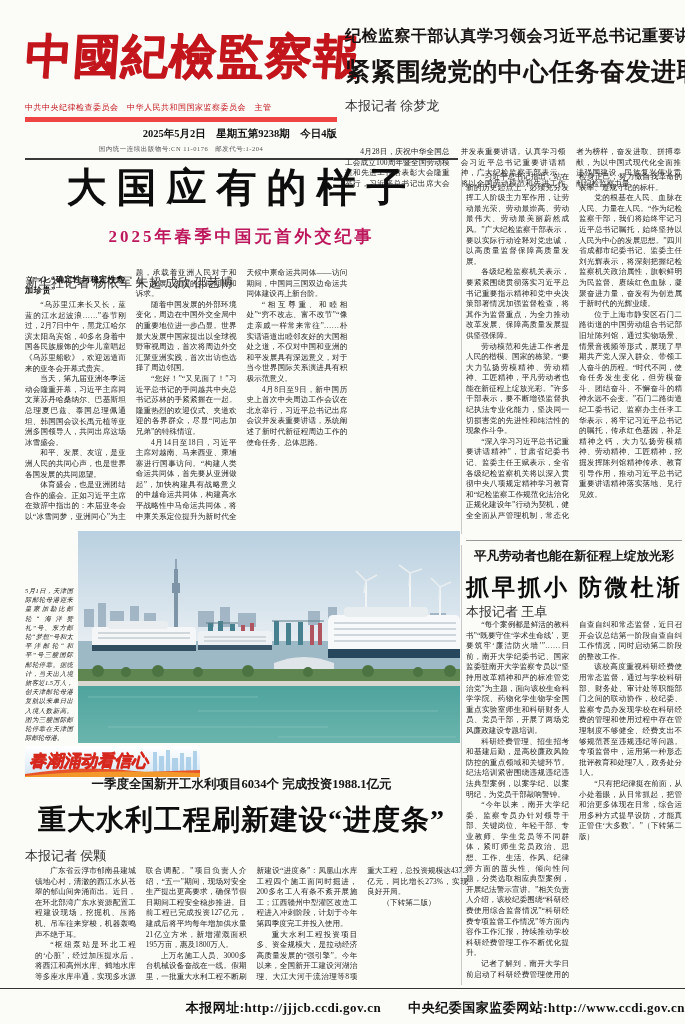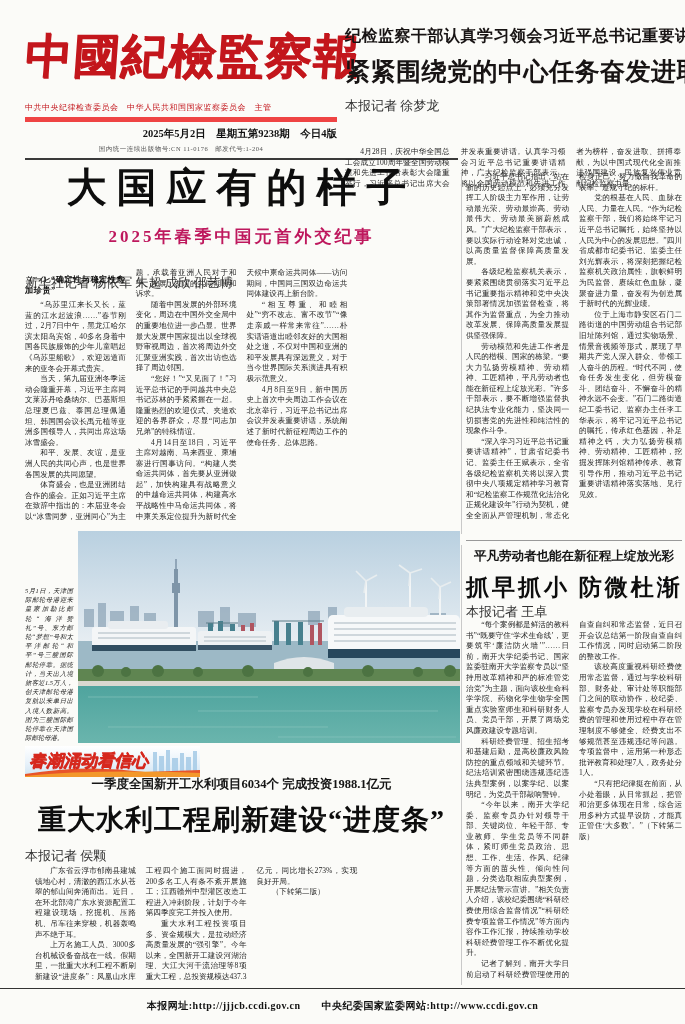--- a/index.html
+++ b/index.html
@@ -64,21 +64,21 @@
   
   .water-head{left:25px;top:776px;width:433px;text-align:center;}
   .water-kicker{font-size:12.5px;font-weight:bold;color:#151515;white-space:nowrap;text-align:center;}
   .water-headline{font-size:28px;font-weight:bold;color:#0d0d0d;letter-spacing:1px;margin-top:8px;white-space:nowrap;}
   .water-byline{margin-top:8px;}
   .water-cols{left:25px;top:866px;width:433px;height:118px;column-count:4;column-gap:10px;margin-left:10px;}
   
   .vline{background:#c9c9c9;width:1px;}
   
   .footer-rule{left:0;top:988px;width:685px;height:1px;background:#333;}
-  .footer{left:0;top:999px;width:685px;text-align:center;font-size:10px;font-weight:bold;color:#111;letter-spacing:0.5px;}
+  .footer{left:0;top:999px;width:685px;text-align:right;font-size:13px;font-weight:bold;color:#111;letter-spacing:0.5px;}
 </style>
 </head>
 <body>
 
 <div class="abs masthead">
   <div class="mast-title">中國紀檢監察報</div>
   <div class="mast-super">中共中央纪律检查委员会　中华人民共和国国家监察委员会　主管</div>
   <div class="mast-daterow">
     <span>2025年5月2日　星期五</span>
     <span>第9238期　今日4版</span>
@@ -292,20 +292,21 @@
 </div>
 
 <div class="abs water-head">
   <div class="water-kicker">一季度全国新开工水利项目6034个  完成投资1988.1亿元</div>
   <div class="water-headline">重大水利工程刷新建设“进度条”</div>
   <div class="byline water-byline">本报记者 侯颗</div>
 </div>
 <div class="abs cols water-cols">
   <div>
       <p>广东省云浮市郁南县建城镇地心村，清澈的西江水从苍翠的郁山间奔涌而出。近日，在环北部湾广东水资源配置工程建设现场，挖掘机、压路机、吊车往来穿梭，机器轰鸣声不绝于耳。</p>
+      <p>“枢纽泵站是环北工程的‘心脏’，经过加压提水后，将西江和高州水库、鹤地水库等多座水库串通，实现多水源联合调配。”项目负责人介绍，“五一”期间，现场对安全生产提出更高要求，确保节假日期间工程安全稳步推进。目前工程已完成投资127亿元，建成后将平均每年增加供水量21亿立方米，新增灌溉面积195万亩，惠及1800万人。</p>
       <p>上万名施工人员、3000多台机械设备奋战在一线。假期里，一批重大水利工程不断刷新建设“进度条”：凤凰山水库工程四个施工面同时掘进，200多名工人有条不紊开展施工；江西赣州中型灌区改造工程进入冲刺阶段，计划于今年第四季度完工并投入使用。</p>
       <p>重大水利工程投资项目多、资金规模大，是拉动经济高质量发展的“强引擎”。今年以来，全国新开工建设河湖治理、大江大河干流治理等8项重大工程，总投资规模达437.3亿元，同比增长273%，实现良好开局。</p>
       <p>（下转第二版）</p>
     </div>
 </div>
 
 <div class="abs footer-rule"></div>
 <div class="abs footer">本报网址:http://jjjcb.ccdi.gov.cn　　中央纪委国家监委网站:http://www.ccdi.gov.cn</div>
 
 </body></html>

